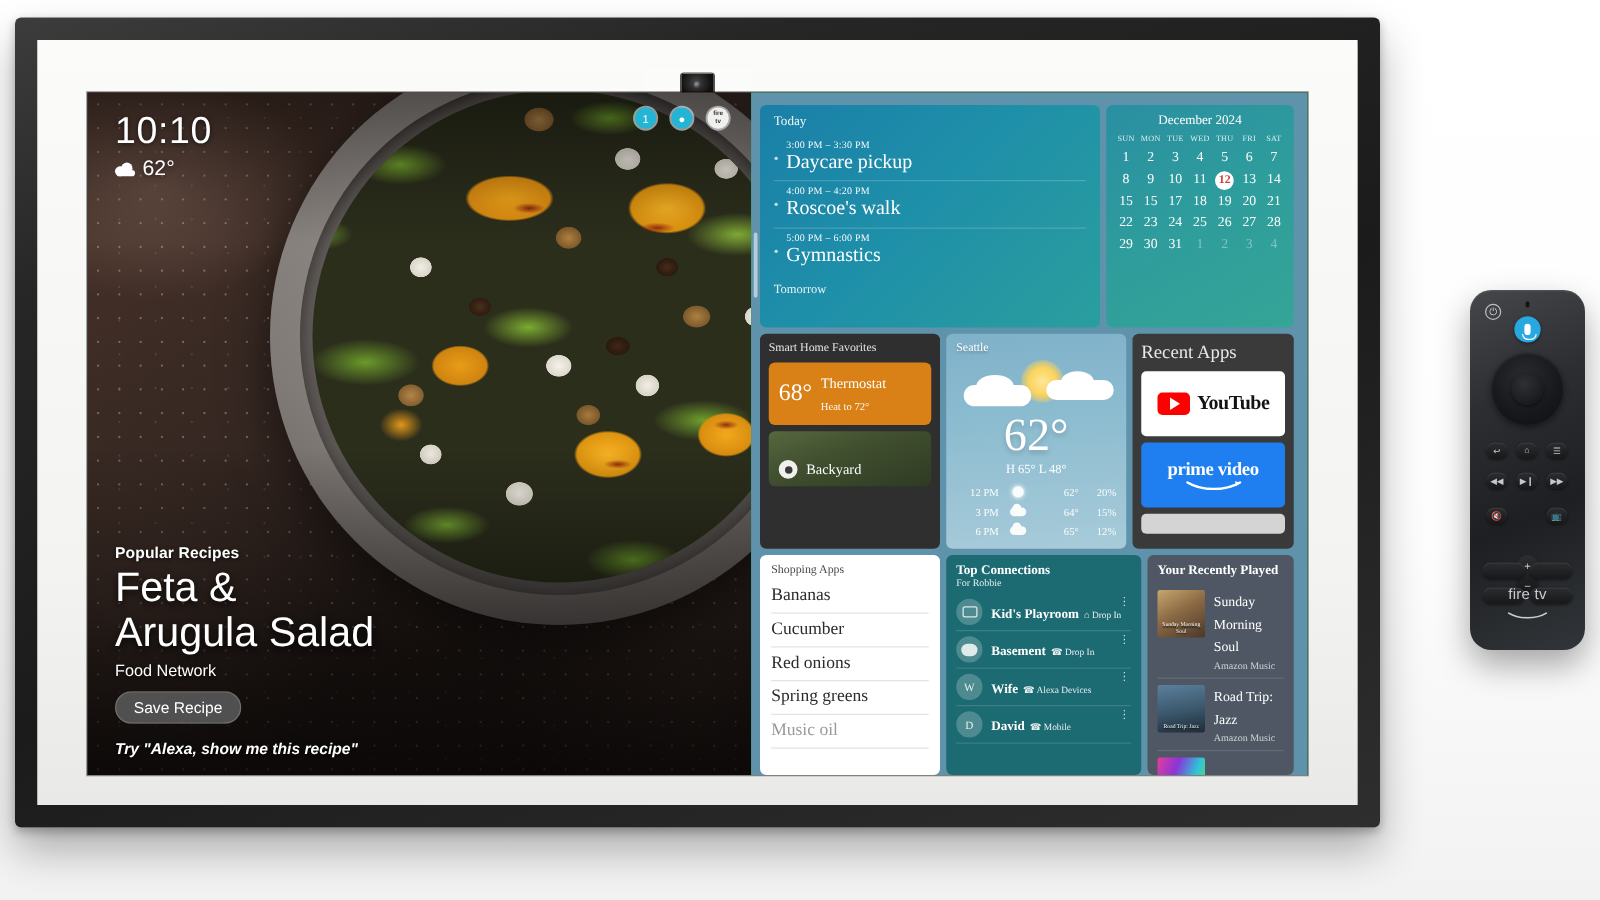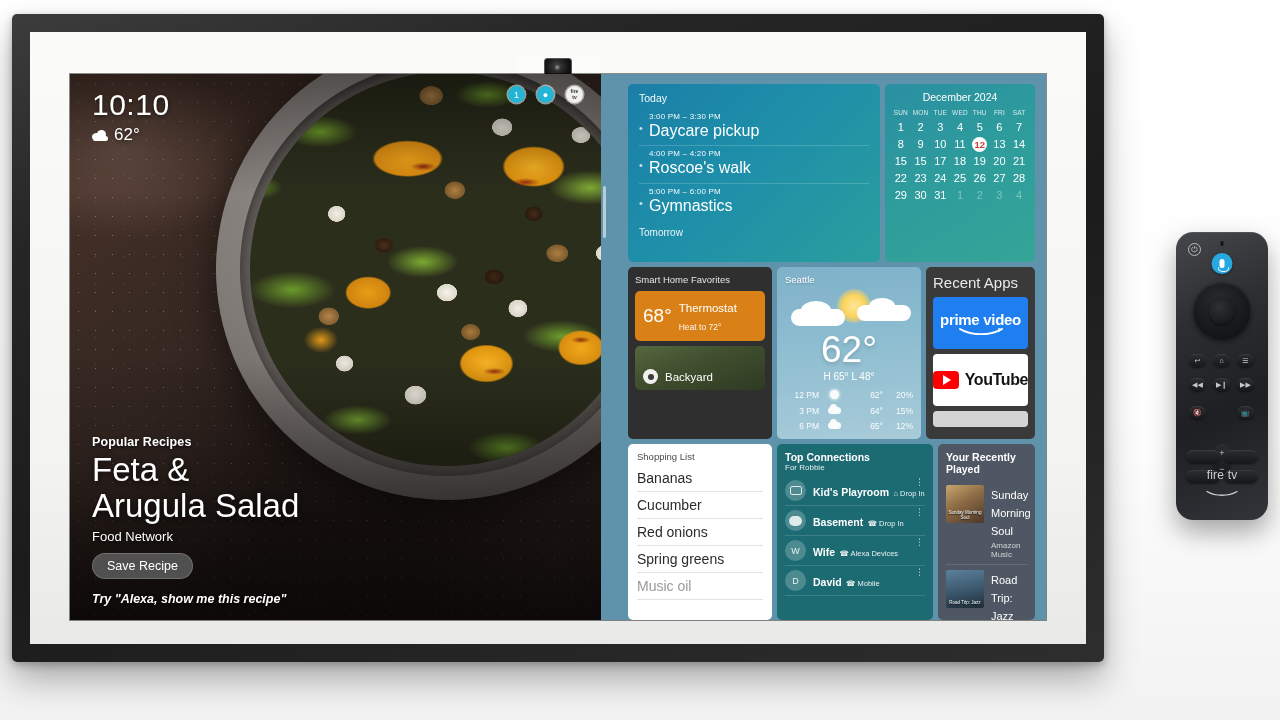--- a/index.html
+++ b/index.html
@@ -143,21 +143,21 @@
   .rc-title { font-size:33px; font-weight:400; line-height:1.07; margin-top:3px;
               text-shadow:0 2px 6px rgba(0,0,0,.8); }
   .rc-src { font-size:13px; margin-top:6px; text-shadow:0 1px 3px rgba(0,0,0,.8); }
   .save-btn { display:inline-block; margin-top:9px; padding:5px 14px; border-radius:14px;
               background:rgba(95,95,95,.82); color:#fff; font-size:12.5px;
               border:1px solid rgba(255,255,255,.18); }
   .alexa-tip { font-size:12.5px; font-style:italic; font-weight:700; margin-top:13px;
                text-shadow:0 1px 3px rgba(0,0,0,.85); }
 
   
-  #dash { position:relative; width:445px; height:100%; background:#22c55e; padding:5px 5px 0 20px; }
+  #dash { position:relative; width:445px; height:100%; background:#22c55e; padding:5px 5px 0 0;font-family:Liberation Serif, serif; }
   .dash-bg { position:absolute; inset:0; background:#5f93ab; }
   .dash-inner { position:relative; height:100%; display:flex; flex-direction:column; gap:5px;
                 padding:5px 6px 0 7px; }
   .scroll-ind { position:absolute; left:2px; top:112px; width:3px; height:52px;
                 border-radius:2px; background:rgba(255,255,255,.55); z-index:6; }
 
   .card { border-radius:5px; overflow:hidden; position:relative; }
 
   
   .row-cal { display:flex; gap:5px; height:178px; }
@@ -495,38 +495,38 @@
                   <span class="h">6 PM</span>
                   <span class="ic"><span class="ico-cloud"></span></span>
                   <span class="t">65°</span>
                   <span class="p">12%</span>
                 </div>
               </div>
             </div>
 
             <div class="card apps">
               <div class="apps-h">Recent Apps</div>
+              <div class="app-tile yt">
+                <span class="yt-play"></span>
+                <span class="yt-txt">YouTube</span>
+              </div>
               <div class="app-tile pv">
                 <div class="pv-txt">prime video</div>
                 <svg class="pv-smile" viewBox="0 0 46 8">
                   <path d="M2 2 C14 9, 32 9, 44 2" stroke="#fff" stroke-width="2" fill="none" stroke-linecap="round"></path>
                   <path d="M44 2 l-4 -1 l1 4 z" fill="#fff"></path>
                 </svg>
               </div>
-              <div class="app-tile yt">
-                <span class="yt-play"></span>
-                <span class="yt-txt">YouTube</span>
-              </div>
               <div class="app-stub"></div>
             </div>
           </div>
 
           <div class="row-bot">
             <div class="card shop">
-              <div class="shop-h">Shopping List</div>
+              <div class="shop-h">Shopping Apps</div>
               <div class="shop-i">Bananas</div>
               <div class="shop-i">Cucumber</div>
               <div class="shop-i">Red onions</div>
               <div class="shop-i">Spring greens</div>
               <div class="shop-i last">Music oil</div>
             </div>
 
             <div class="card conn">
               <div class="conn-h">Top Connections</div>
               <div class="conn-sub">For Robbie</div>

